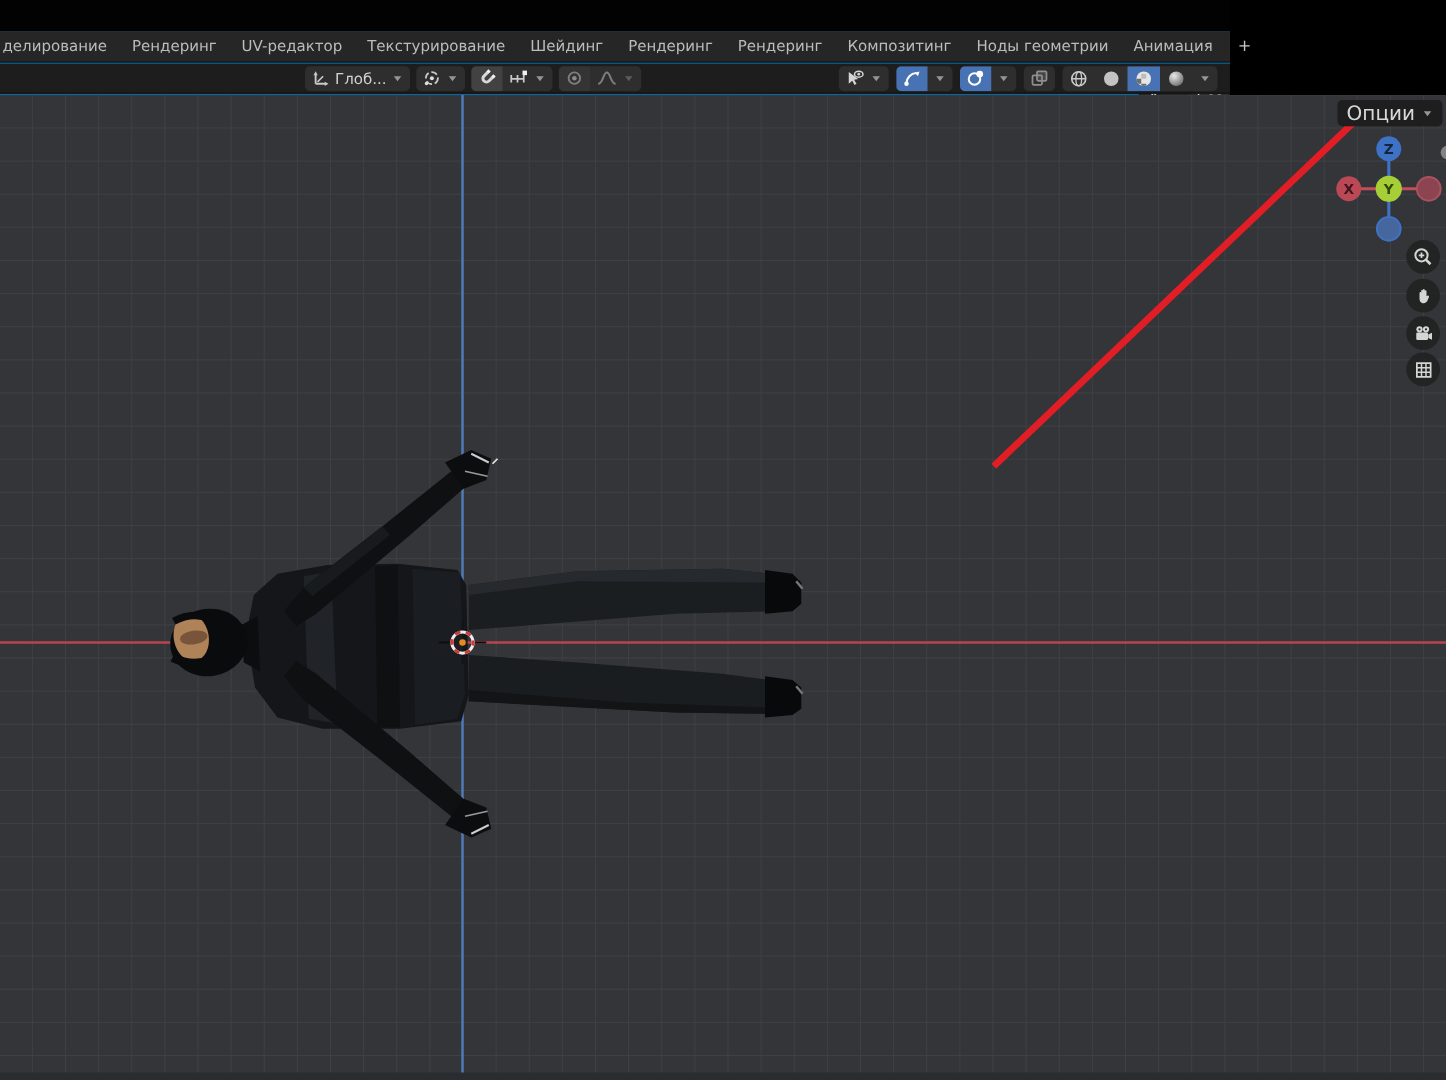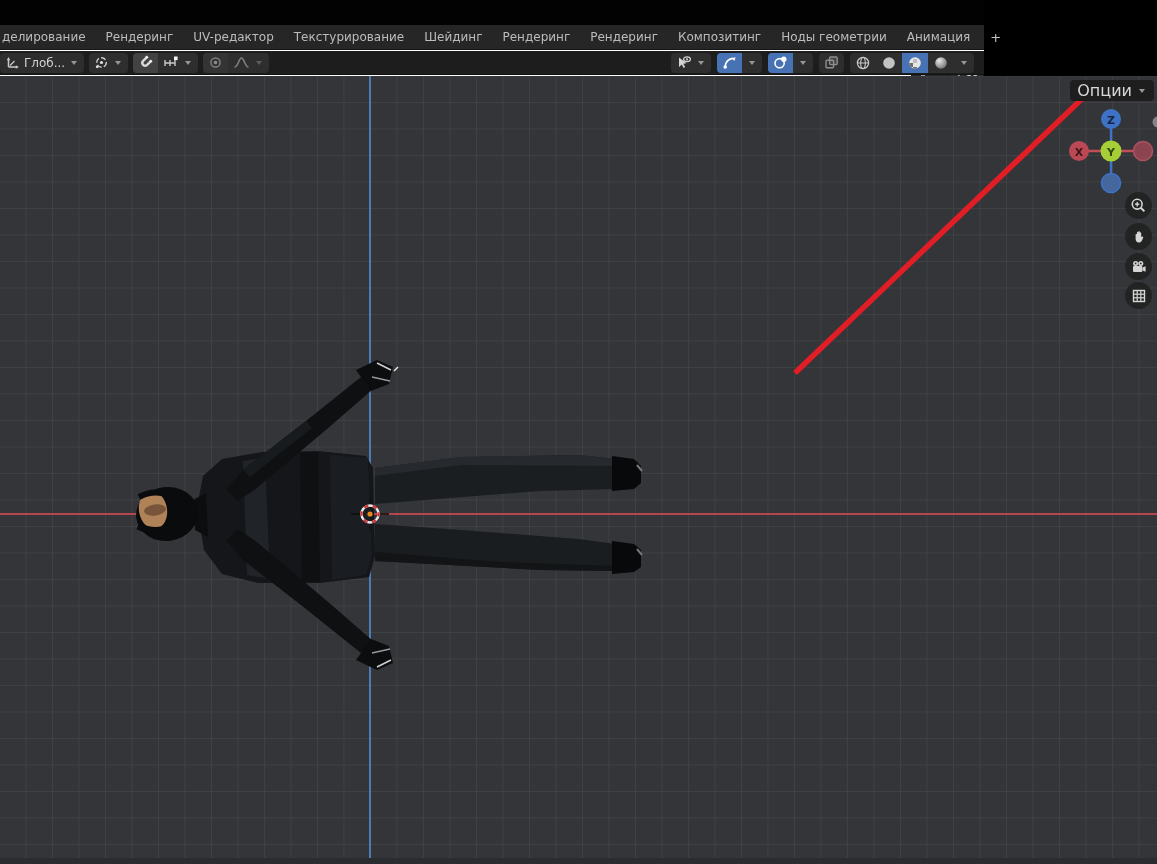--- a/index.html
+++ b/index.html
@@ -1,35 +1,35 @@
 <!DOCTYPE html>
 <html><head>
 <meta charset="utf-8">
 <style>
   * { margin:0; padding:0; box-sizing:border-box; }
   html,body { width:1157px; height:864px; overflow:hidden; background:#000;
               font-family:"DejaVu Sans", sans-serif; }
-  .app { position:relative; width:984px; height:864px; background:#ffffff; }
+  .app { position:relative; width:984px; height:864px; background:#0369a1; }
 
   
   .titlebar { position:absolute; top:0; left:0; width:100%; height:25px; background:#020202; }
   .tabbar   { position:absolute; top:25px; left:0; width:100%; height:25px; background:#262626;
               display:flex; align-items:center; border-bottom:1px solid #161616; }
   .tabs { display:flex; align-items:center; gap:20px; padding-left:2px; }
   .tab  { font-size:12px; color:#bcbcbc; white-space:nowrap; cursor:default; }
   .tab-add { font-size:13px; color:#c6c6c6; }
   .scene-select { position:absolute; right:0; top:2px; height:21px; display:flex; align-items:center;
                   background:#2d2d2d; border-radius:4px 0 0 4px; border:1px solid #1c1c1c; overflow:hidden;margin-top:40px; }
   .scene-icon-box { display:flex; align-items:center; gap:2px; padding:0 5px; background:#262626; height:100%; }
   .scene-name { font-size:12px; color:#d6d6d6; padding:0 4px 0 7px; background:#2e2e2e; height:100%;
                 display:flex; align-items:center; border-left:1px solid #1c1c1c; }
 
   .toolbar { position:absolute; top:51px; left:0; width:100%; height:24px; background:#1d1d1d;
              display:flex; align-items:center; border-bottom:1px solid #131313; }
-  .tgroup-left  { display:flex; gap:5px; }
+  .tgroup-left  { display:flex; gap:5px; margin-left:244px; }
   .tgroup-right { display:flex; gap:6px; margin-left:auto; margin-right:10px; }
   .pill { display:flex; align-items:center; height:20px; background:#2e2e2e; border-radius:4px; overflow:hidden; }
   .seg  { display:flex; align-items:center; gap:4px; padding:0 5px; height:100%; }
   .seg-lit    { background:#424242; }
   .seg-active { background:#4772b3; }
   .pill-label { font-size:12px; color:#d2d2d2; white-space:nowrap; }
   .chev { width:0; height:0; border-left:3.5px solid transparent; border-right:3.5px solid transparent;
           border-top:4.5px solid #969696; margin:0 2px; }
   .chev.dim { border-top-color:#5c5c5c; }
   .icon { display:flex; align-items:center; justify-content:center; }

